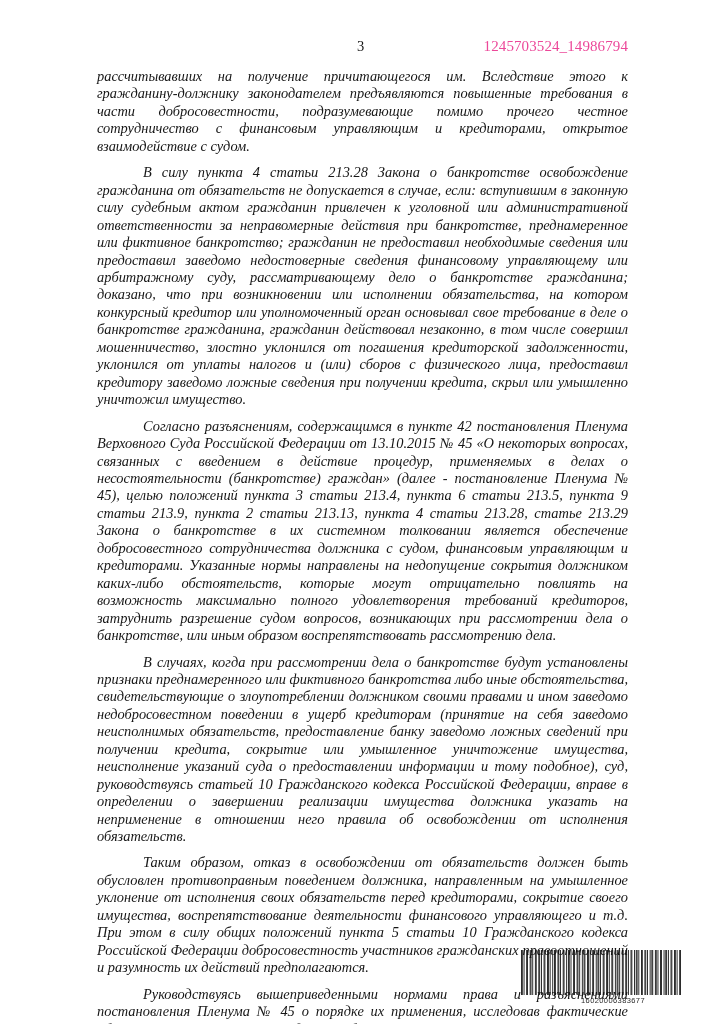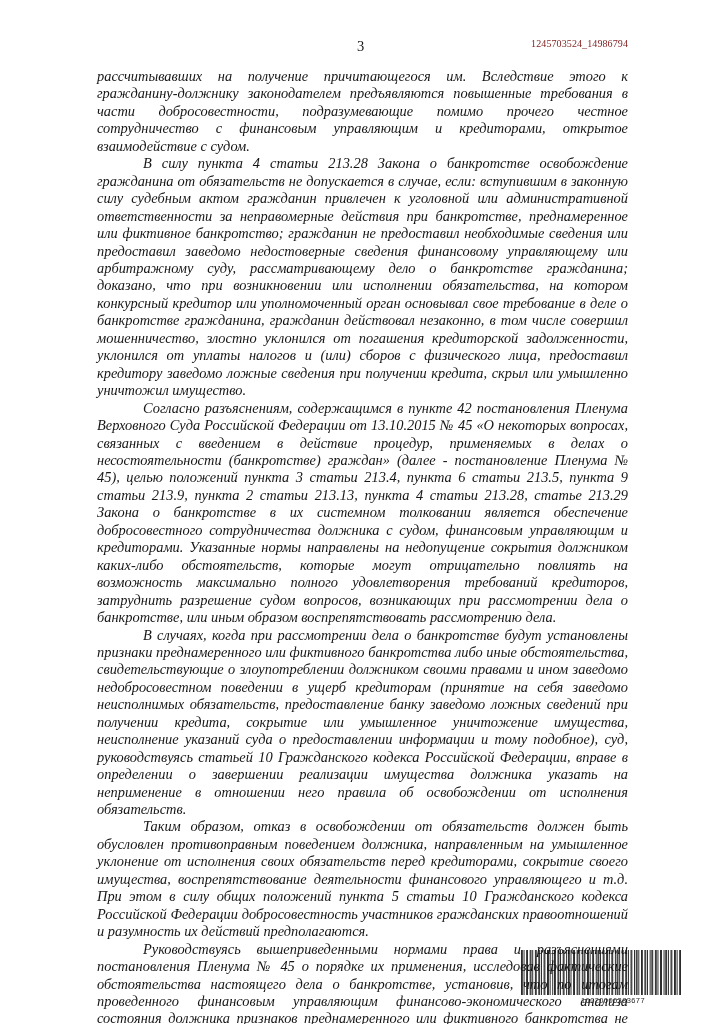--- a/index.html
+++ b/index.html
@@ -33,22 +33,22 @@
   .header .page-number {
     position: absolute;
     left: 260px;
     font-size: 14.5px;
     color: #171717;
     letter-spacing: 0.2px;
   }
   .header .doc-id {
     position: absolute;
     right: 0px;
-    font-size: 10px;
-    color: #7f1d1d;
+    font-size: 15px;
+    color: #ec4899;
     letter-spacing: 0.1px;
   }
   .body-text {
     position: absolute;
     top: 68px;
     left: 97px;
     width: 531px;
     font-size: 14.4px;
     line-height: 17.45px;
     text-align: justify;
@@ -58,20 +58,21 @@
   }
   .body-text p {
     margin: 0;
     text-indent: 0;
     text-align: justify;
     hyphens: none;
     font-style: italic;
   }
   .body-text p.indent {
     text-indent: 46px;
+    margin-top: 9px;
   }
   .body-text p.no-indent {
     text-indent: 0;
   }
   
 
   .barcode-wrap {
     position: absolute;
     left: 521px;
     top: 950px;

